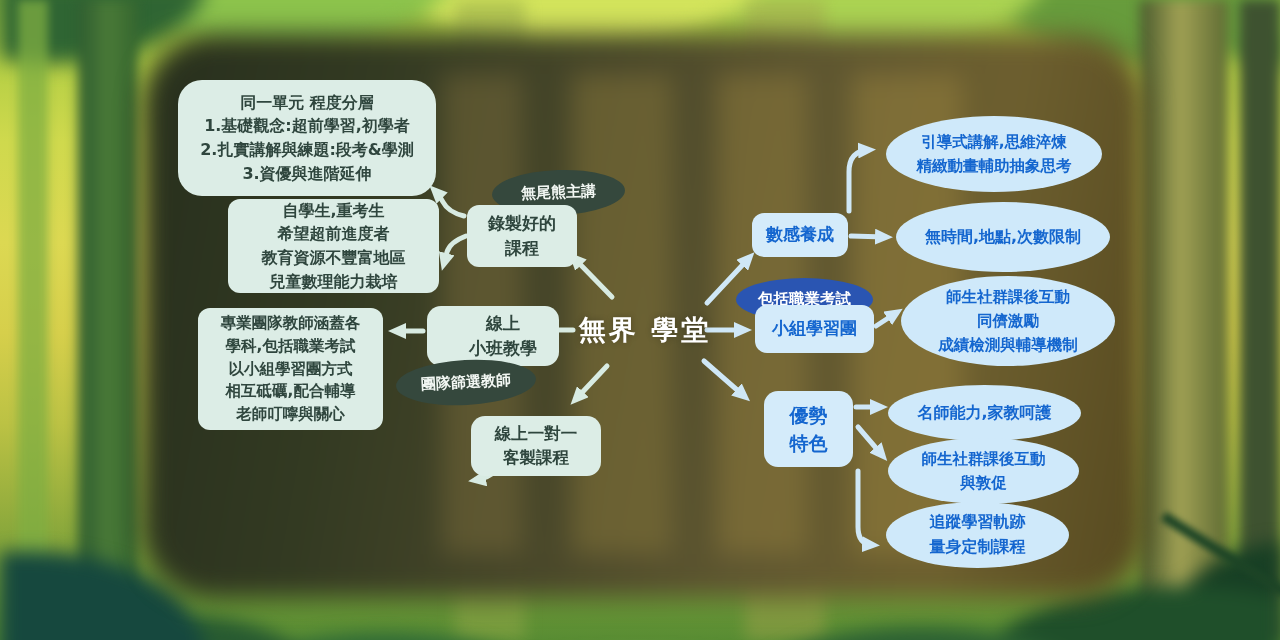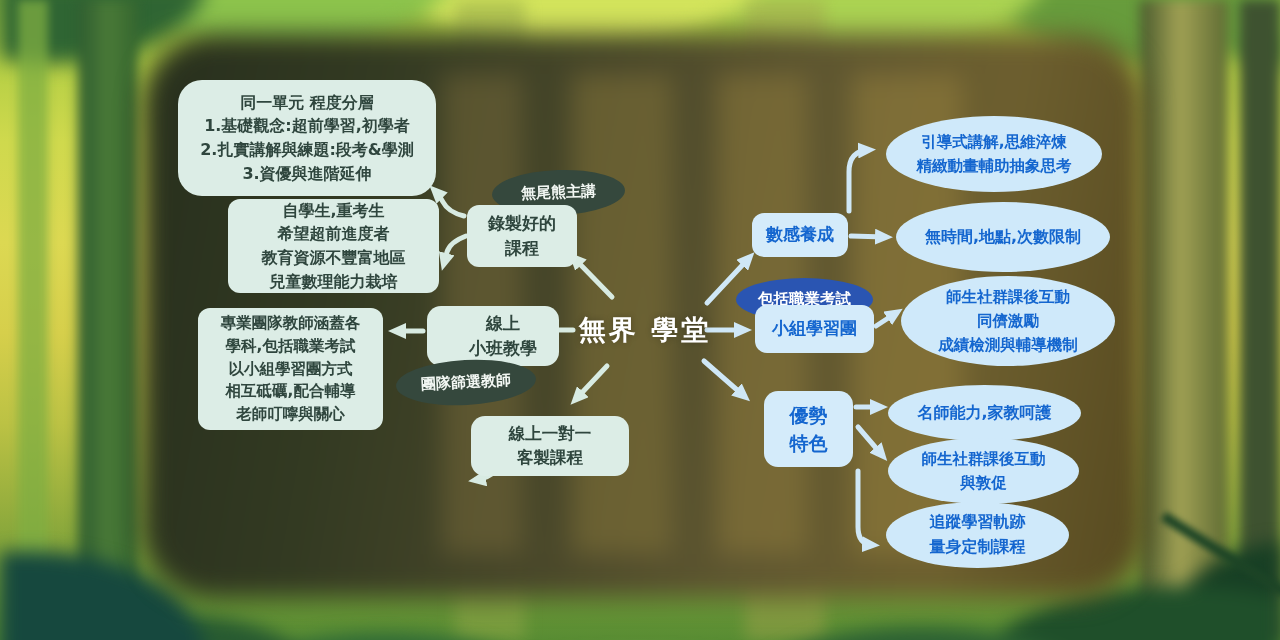--- a/index.html
+++ b/index.html
@@ -118,21 +118,21 @@
   <div class="node mint" style="left:467px;top:205px;width:110px;height:62px;border-radius:12px;font-size:17px;">錄製好的
 課程</div>
   <div class="node mint" style="left:427px;top:306px;width:132px;height:60px;border-radius:14px;font-size:17px;padding-left:20px;">線上
 小班教學</div>
   <div class="node dark-badge" style="left:396px;top:360px;width:140px;height:45px;transform:rotate(-3deg);">團隊篩選教師</div>
   <div class="node mint" style="left:198px;top:308px;width:185px;height:122px;font-size:15.5px;padding:0 6px;">專業團隊教師涵蓋各
 學科,包括職業考試
 以小組學習團方式
 相互砥礪,配合輔導
 老師叮嚀與關心</div>
-  <div class="node mint" style="left:471px;top:416px;width:158px;height:60px;border-radius:14px;font-size:16.5px;">線上一對一
+  <div class="node mint" style="left:471px;top:416px;width:130px;height:60px;border-radius:14px;font-size:16.5px;">線上一對一
 客製課程</div>
 
   <div class="node sky" style="left:752px;top:213px;width:96px;height:44px;">數感養成</div>
   <div class="node sky-ellipse" style="left:886px;top:116px;width:216px;height:76px;">引導式講解,思維淬煉
 精緻動畫輔助抽象思考</div>
   <div class="node sky-ellipse" style="left:896px;top:202px;width:214px;height:70px;font-size:16px;">無時間,地點,次數限制</div>
   <div class="node blue-badge" style="left:736px;top:278px;width:137px;height:43px;">包括職業考試</div>
   <div class="node sky" style="left:755px;top:305px;width:119px;height:48px;">小組學習團</div>
   <div class="node sky-ellipse" style="left:901px;top:276px;width:214px;height:90px;">師生社群課後互動
 同儕激勵

